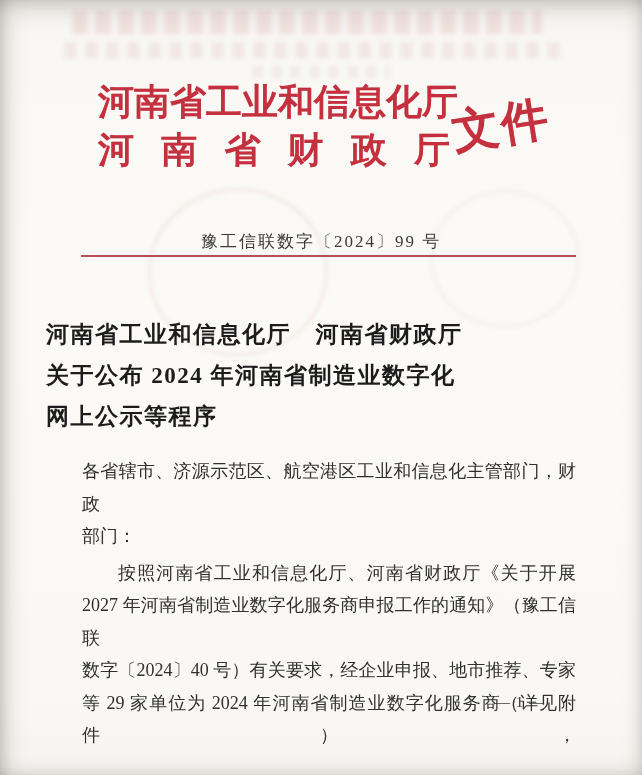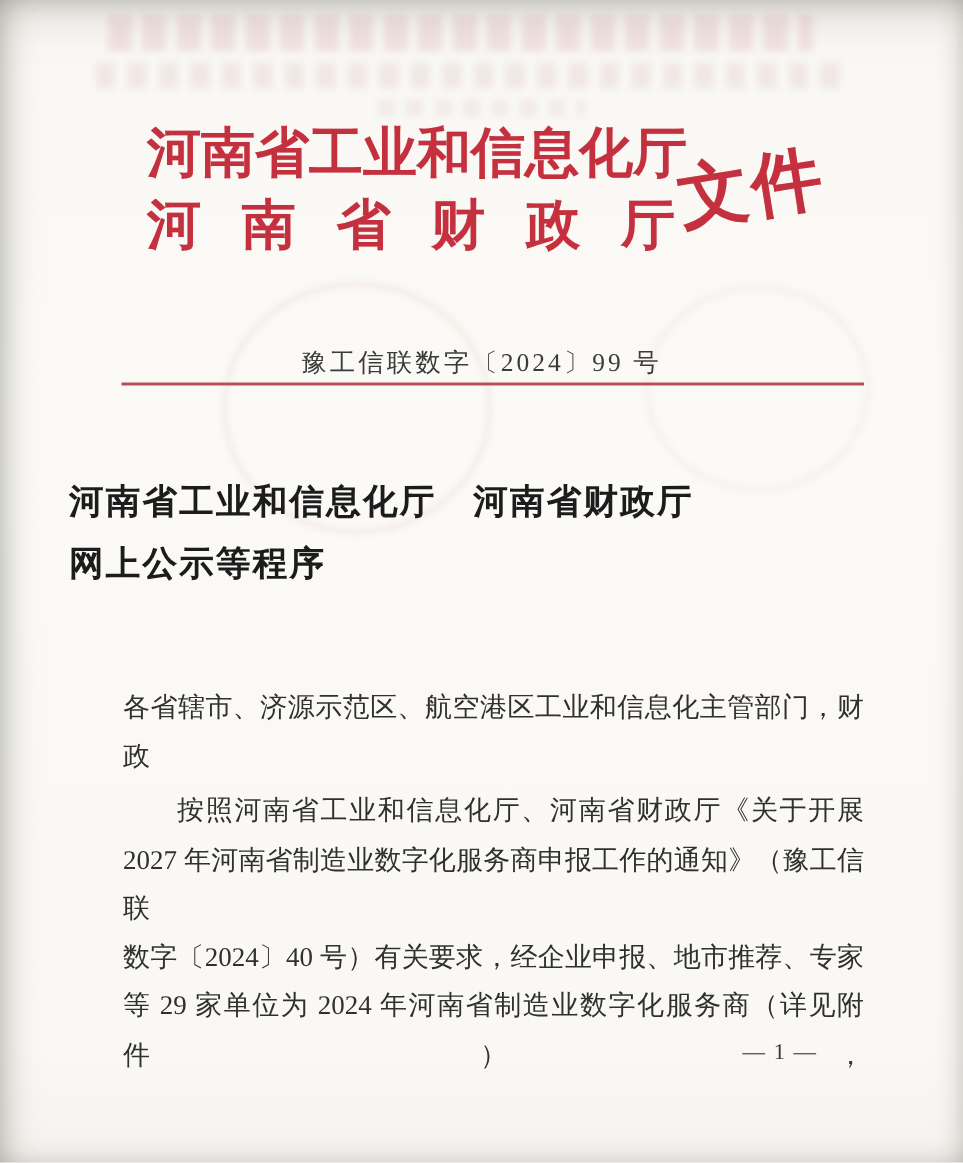--- a/index.html
+++ b/index.html
@@ -93,25 +93,27 @@
       <span>厅</span>
     </div>
   <div class="doctype">文件</div>
 
   <div class="docnum">豫工信联数字〔2024〕99 号</div>
 
   <div class="redline"></div>
 
   <div class="title">
     <div class="tline">河南省工业和信息化厅　河南省财政厅</div>
+    <div class="tline">关于公布 2024 年河南省制造业数字化</div>
     <div class="tline">网上公示等程序</div>
   </div>
 
   <div class="bodytext">
     <div class="bline j">各省辖市、济源示范区、航空港区工业和信息化主管部门，财政</div>
+    <div class="bline">部门：</div>
     <div class="bline j indent gap">按照河南省工业和信息化厅、河南省财政厅《关于开展</div>
     <div class="bline j">2027 年河南省制造业数字化服务商申报工作的通知》（豫工信联</div>
     <div class="bline j">数字〔2024〕40 号）有关要求，经企业申报、地市推荐、专家</div>
     <div class="bline j">等 29 家单位为 2024 年河南省制造业数字化服务商（详见附件），</div>
   </div>
 
   <div class="pagenum">— 1 —</div>
 
 </div>
 

